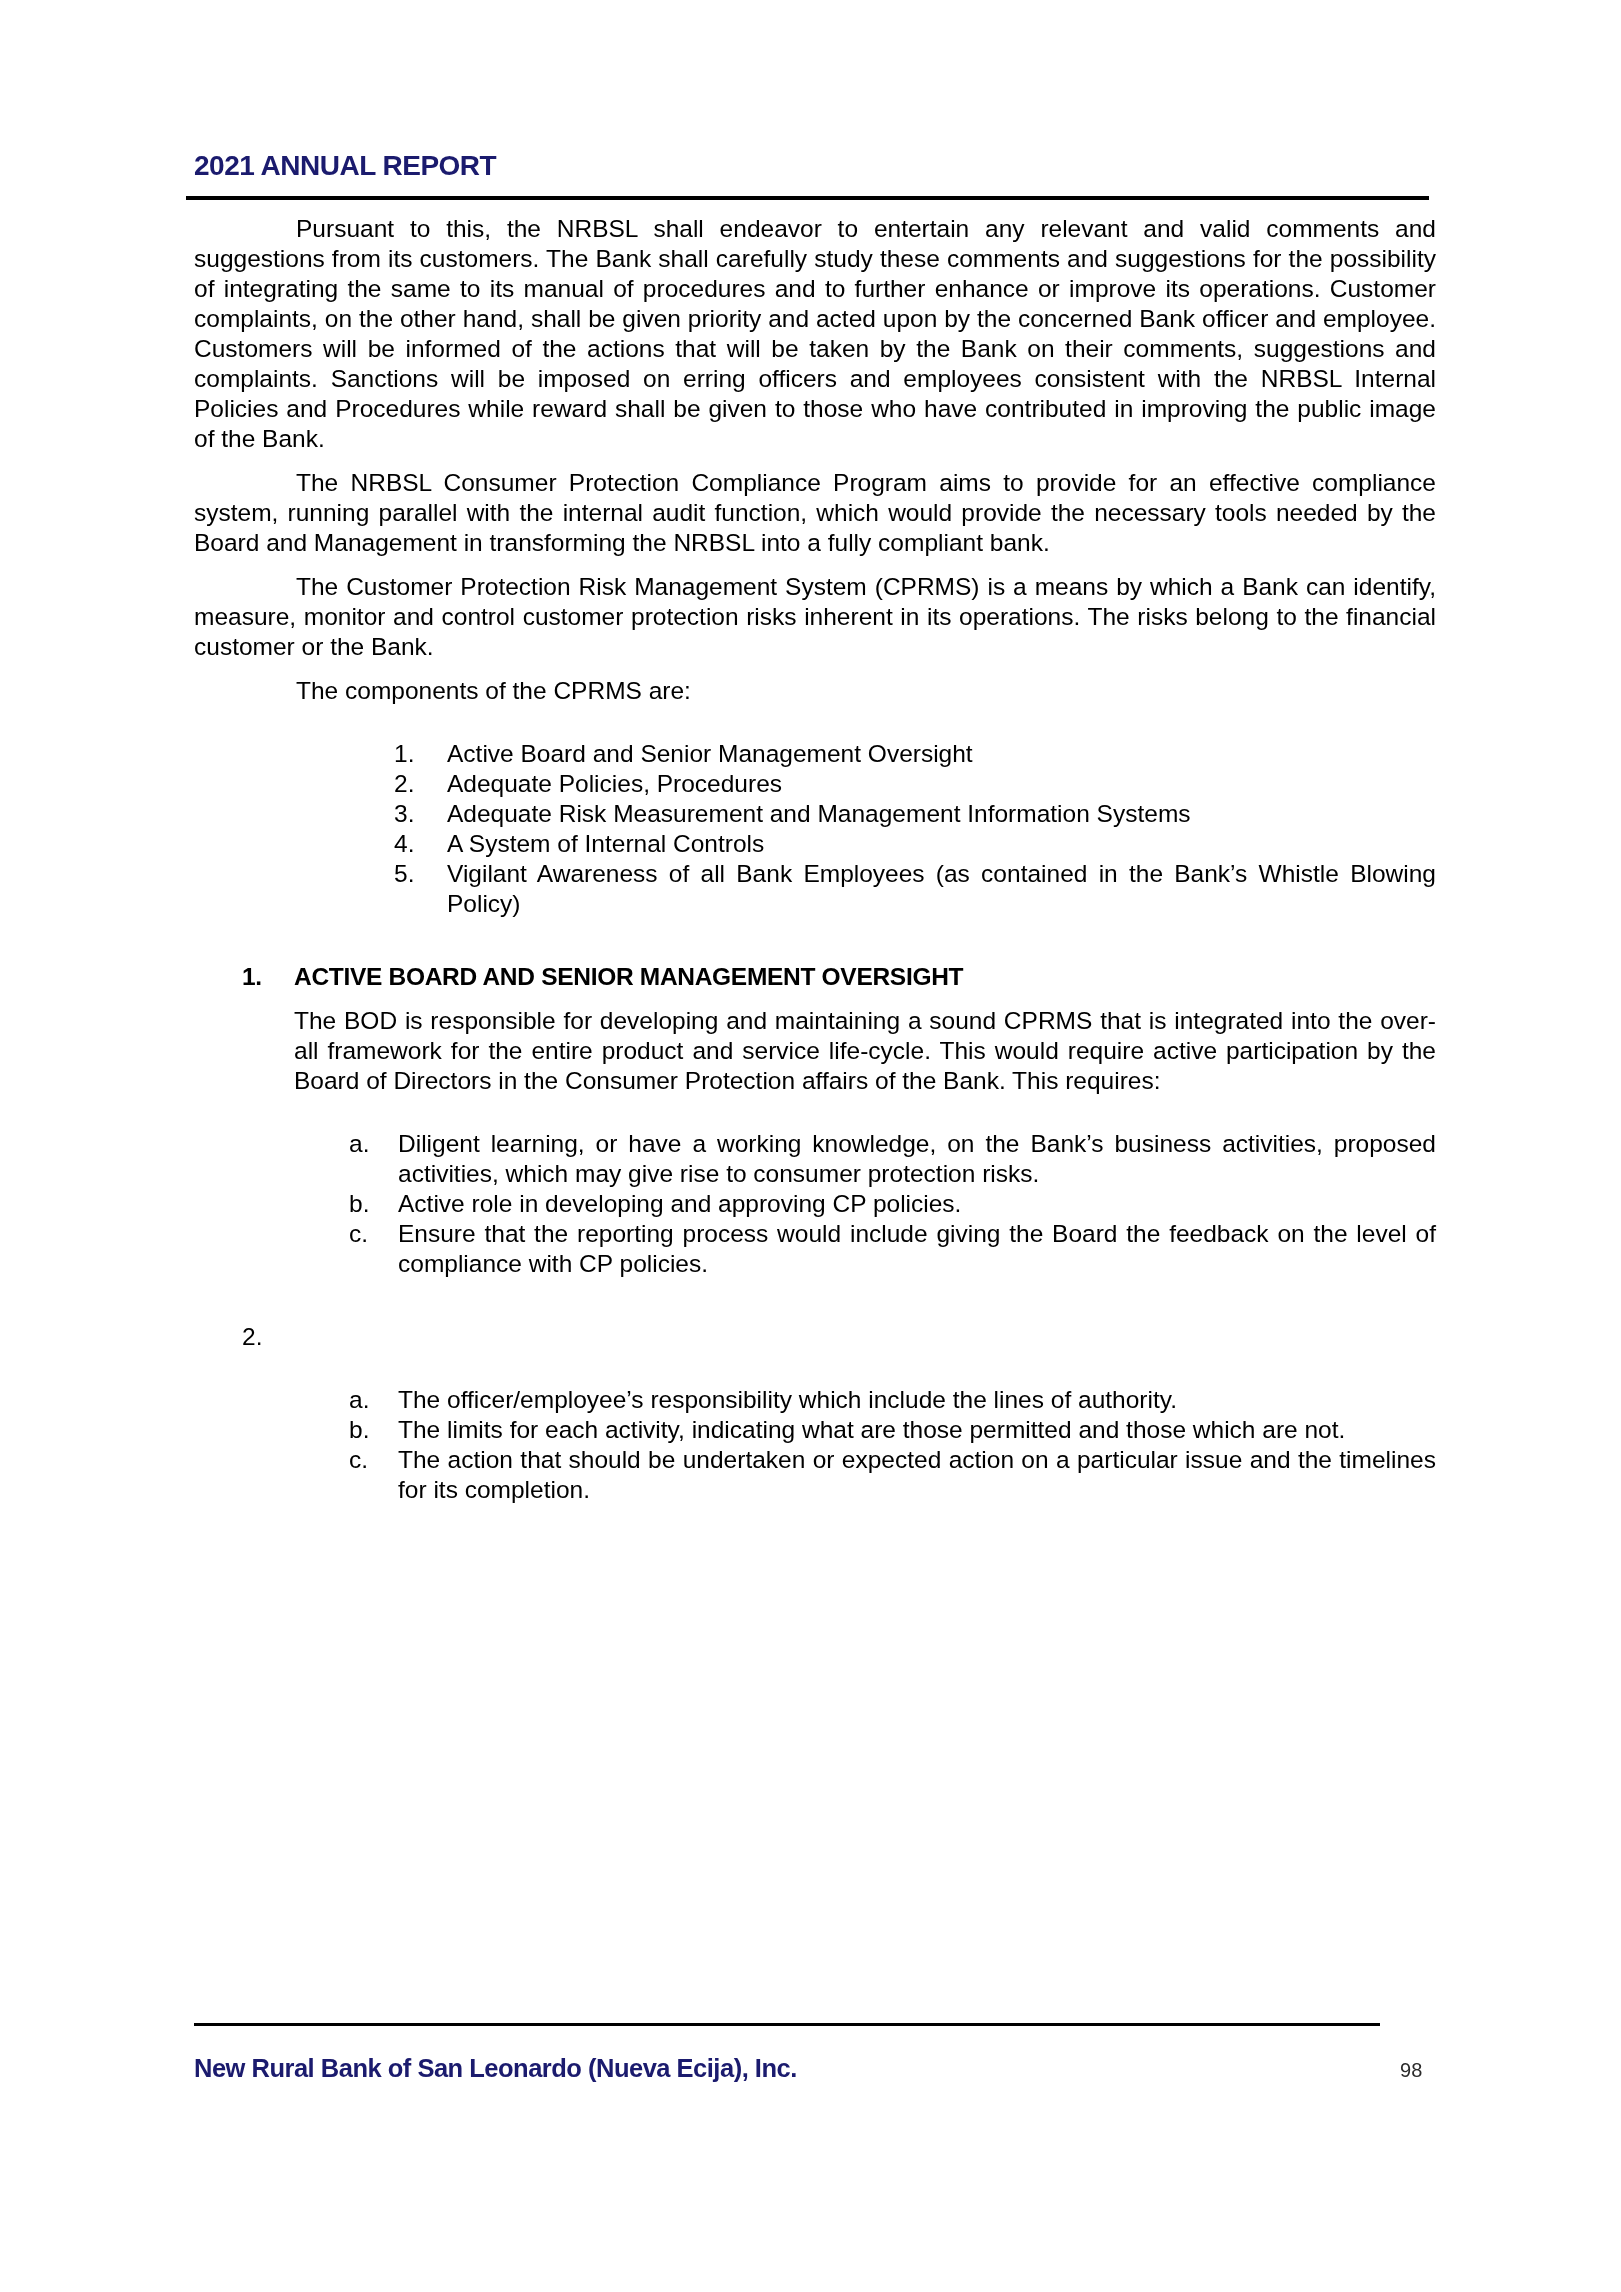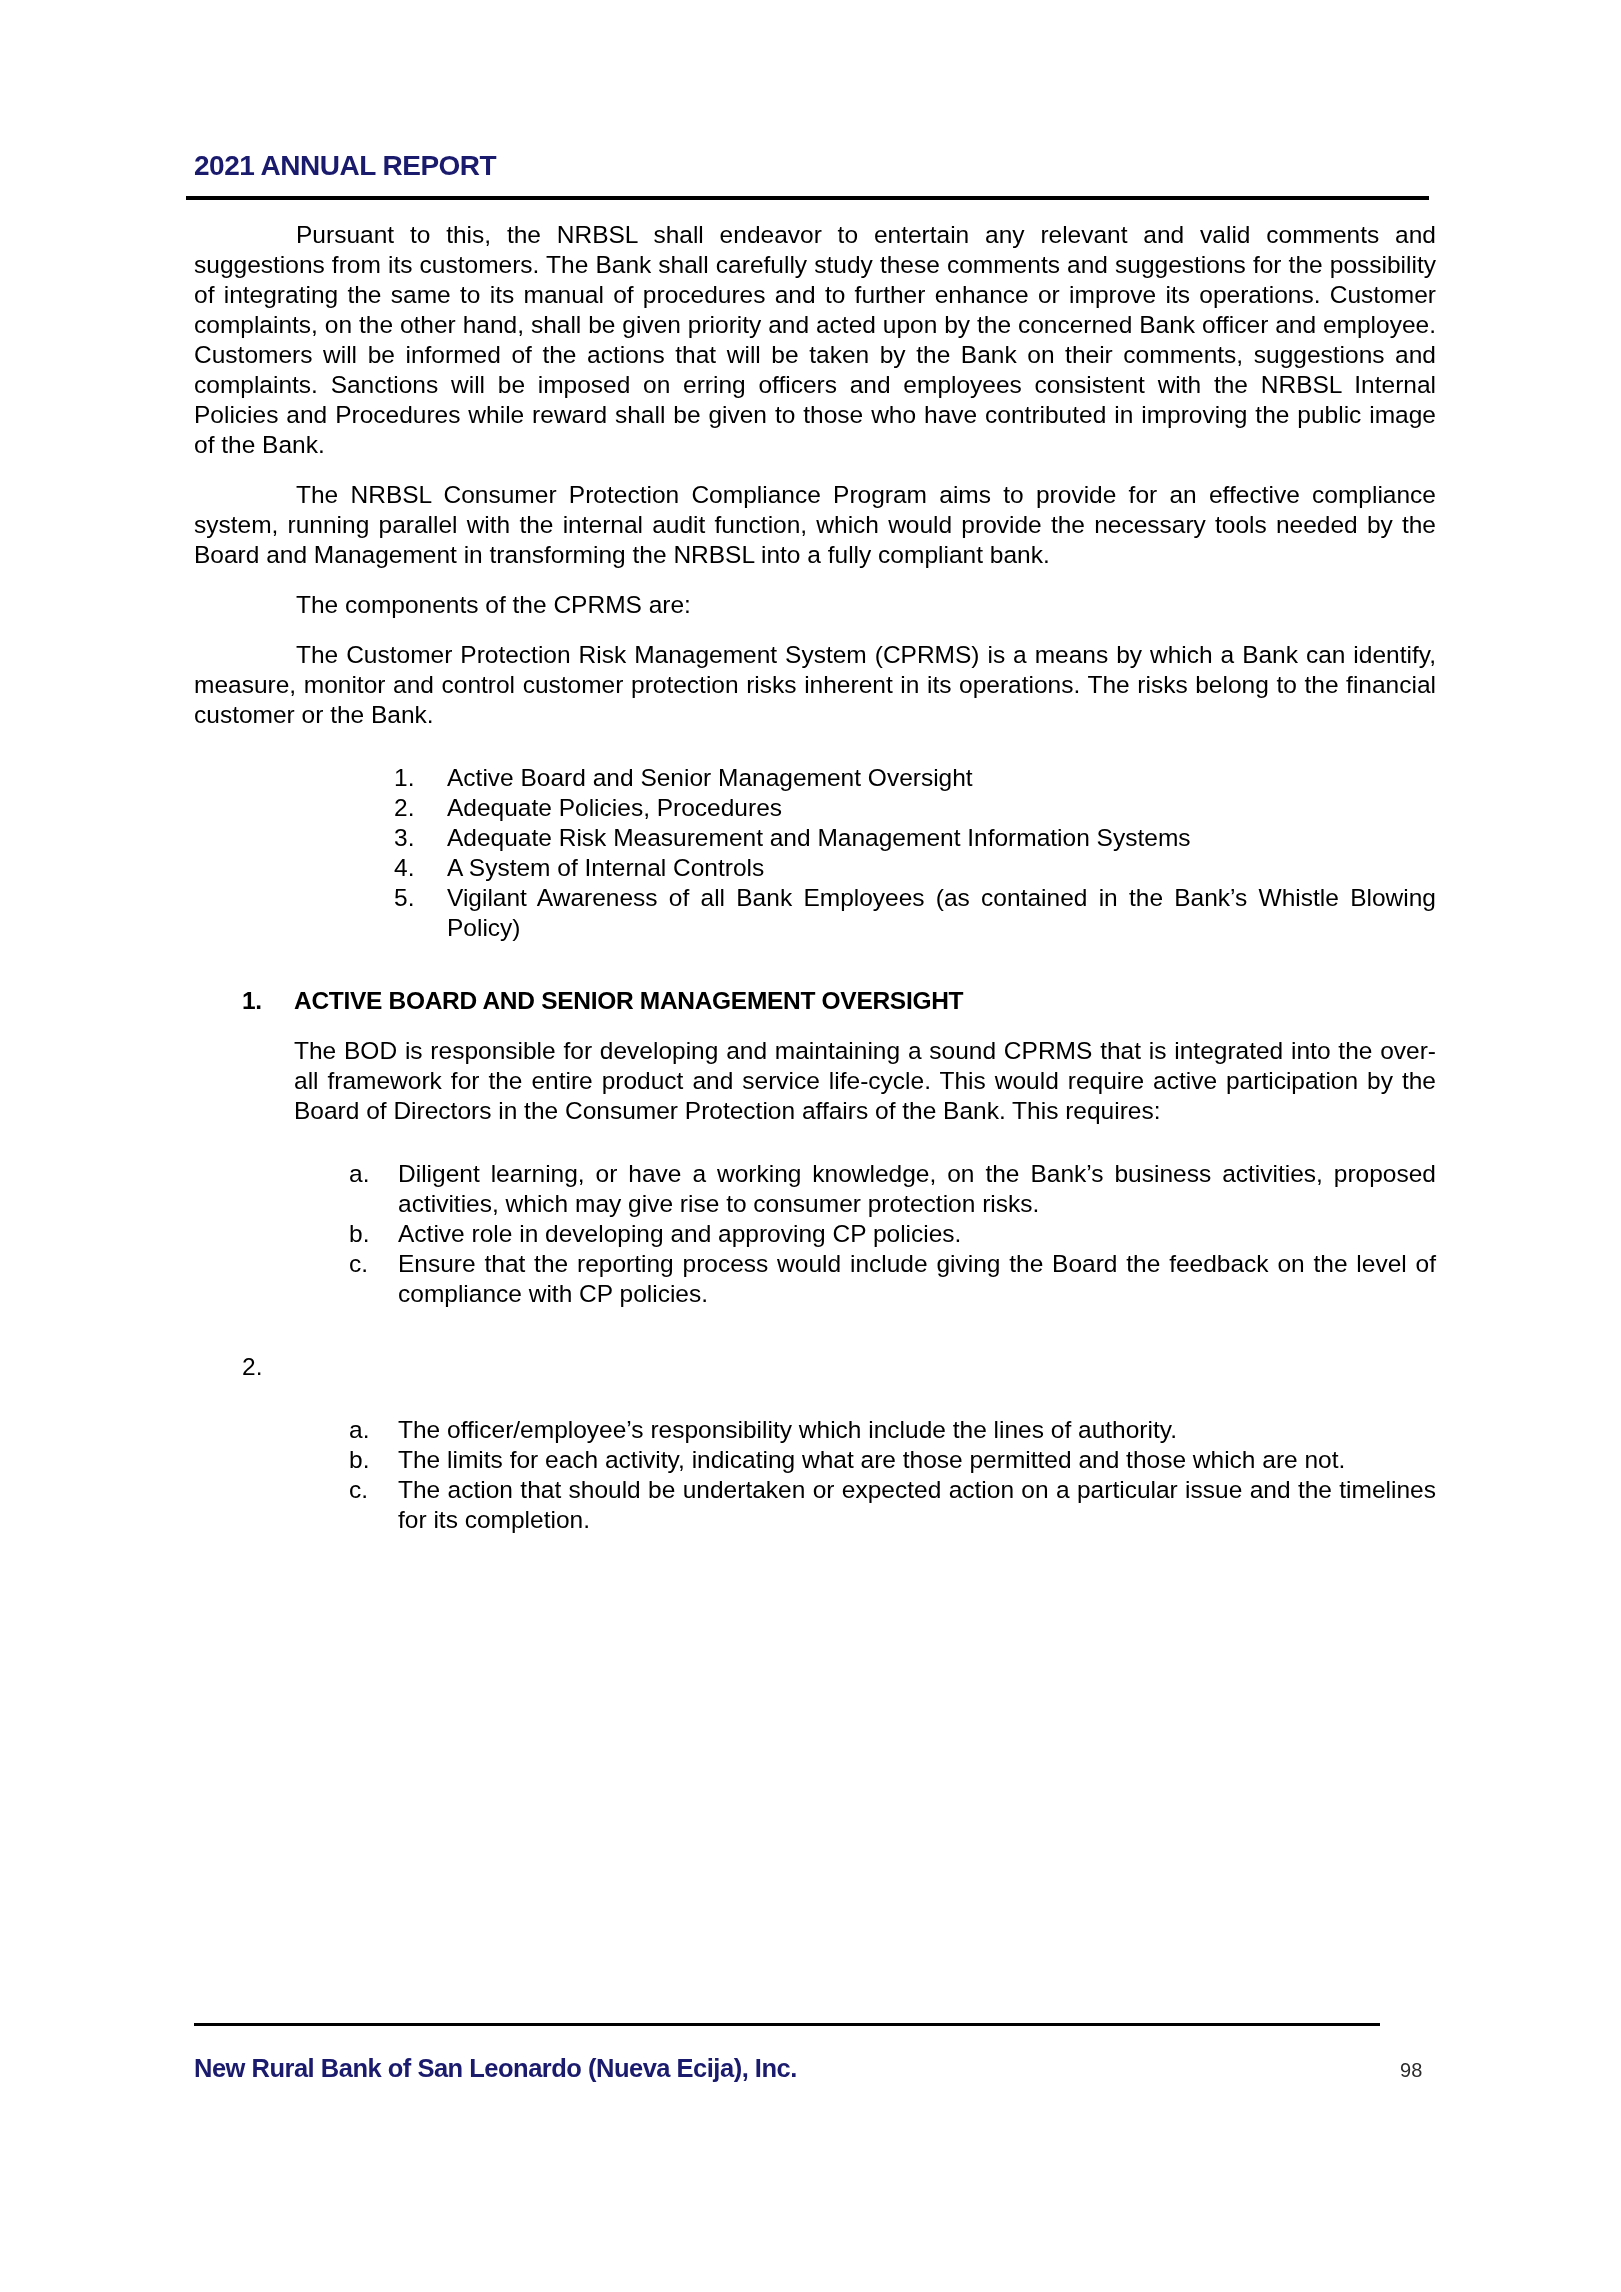--- a/index.html
+++ b/index.html
@@ -34,21 +34,21 @@
   }
   .header-rule {
     margin-top: 13.7px;
     margin-left: -7.8px;
     width: 1243px;
     height: 3.9px;
     background: #000000;
   }
   
   .intro-line { margin-top: 26.5px; text-align: justify; }
-  .para { margin-top: 20px; text-align: justify; text-indent: 102px; }
+  .para { margin-top: 14px; text-align: justify; text-indent: 102px; }
   .components-list { margin-top: 33px; margin-left: 200px; }
   .list-row { display: flex; }
   .list-row .marker { flex: none; width: 53px; }
   .list-row .item-text { flex: 1; text-align: justify; }
   .letter-list { margin-top: 33px; margin-left: 155px; }
   .letter-list .marker { width: 49px; }
   .section-heading {
     display: flex;
     margin-top: 43px;
     margin-left: 48px;
@@ -95,23 +95,23 @@
   <div class="content">
 
     <div class="report-title">2021 ANNUAL REPORT</div>
     <div class="header-rule"></div>
 
 
     <div class="para">Pursuant to this, the NRBSL shall endeavor to entertain any relevant and valid comments and suggestions from its customers. The Bank shall carefully study these comments and suggestions for the possibility of integrating the same to its manual of procedures and to further enhance or improve its operations. Customer complaints, on the other hand, shall be given priority and acted upon by the concerned Bank officer and employee. Customers will be informed of the actions that will be taken by the Bank on their comments, suggestions and complaints. Sanctions will be imposed on erring officers and employees consistent with the NRBSL Internal Policies and Procedures while reward shall be given to those who have contributed in improving the public image of the Bank.</div>
 
     <div class="para">The NRBSL Consumer Protection Compliance Program aims to provide for an effective compliance system, running parallel with the internal audit function, which would provide the necessary tools needed by the Board and Management in transforming the NRBSL into a fully compliant bank.</div>
 
+    <div class="para">The Customer Protection Risk Management System (CPRMS) is a means by which a Bank can identify, measure, monitor and control customer protection risks inherent in its operations. The risks belong to the financial customer or the Bank.</div>
+
     <div class="para">The components of the CPRMS are:</div>
-
-    <div class="para">The Customer Protection Risk Management System (CPRMS) is a means by which a Bank can identify, measure, monitor and control customer protection risks inherent in its operations. The risks belong to the financial customer or the Bank.</div>
 
     <div class="components-list">
       <div class="list-row">
         <span class="marker">1.</span>
         <span class="item-text">Active Board and Senior Management Oversight</span>
       </div>
       <div class="list-row">
         <span class="marker">2.</span>
         <span class="item-text">Adequate Policies, Procedures</span>
       </div>

